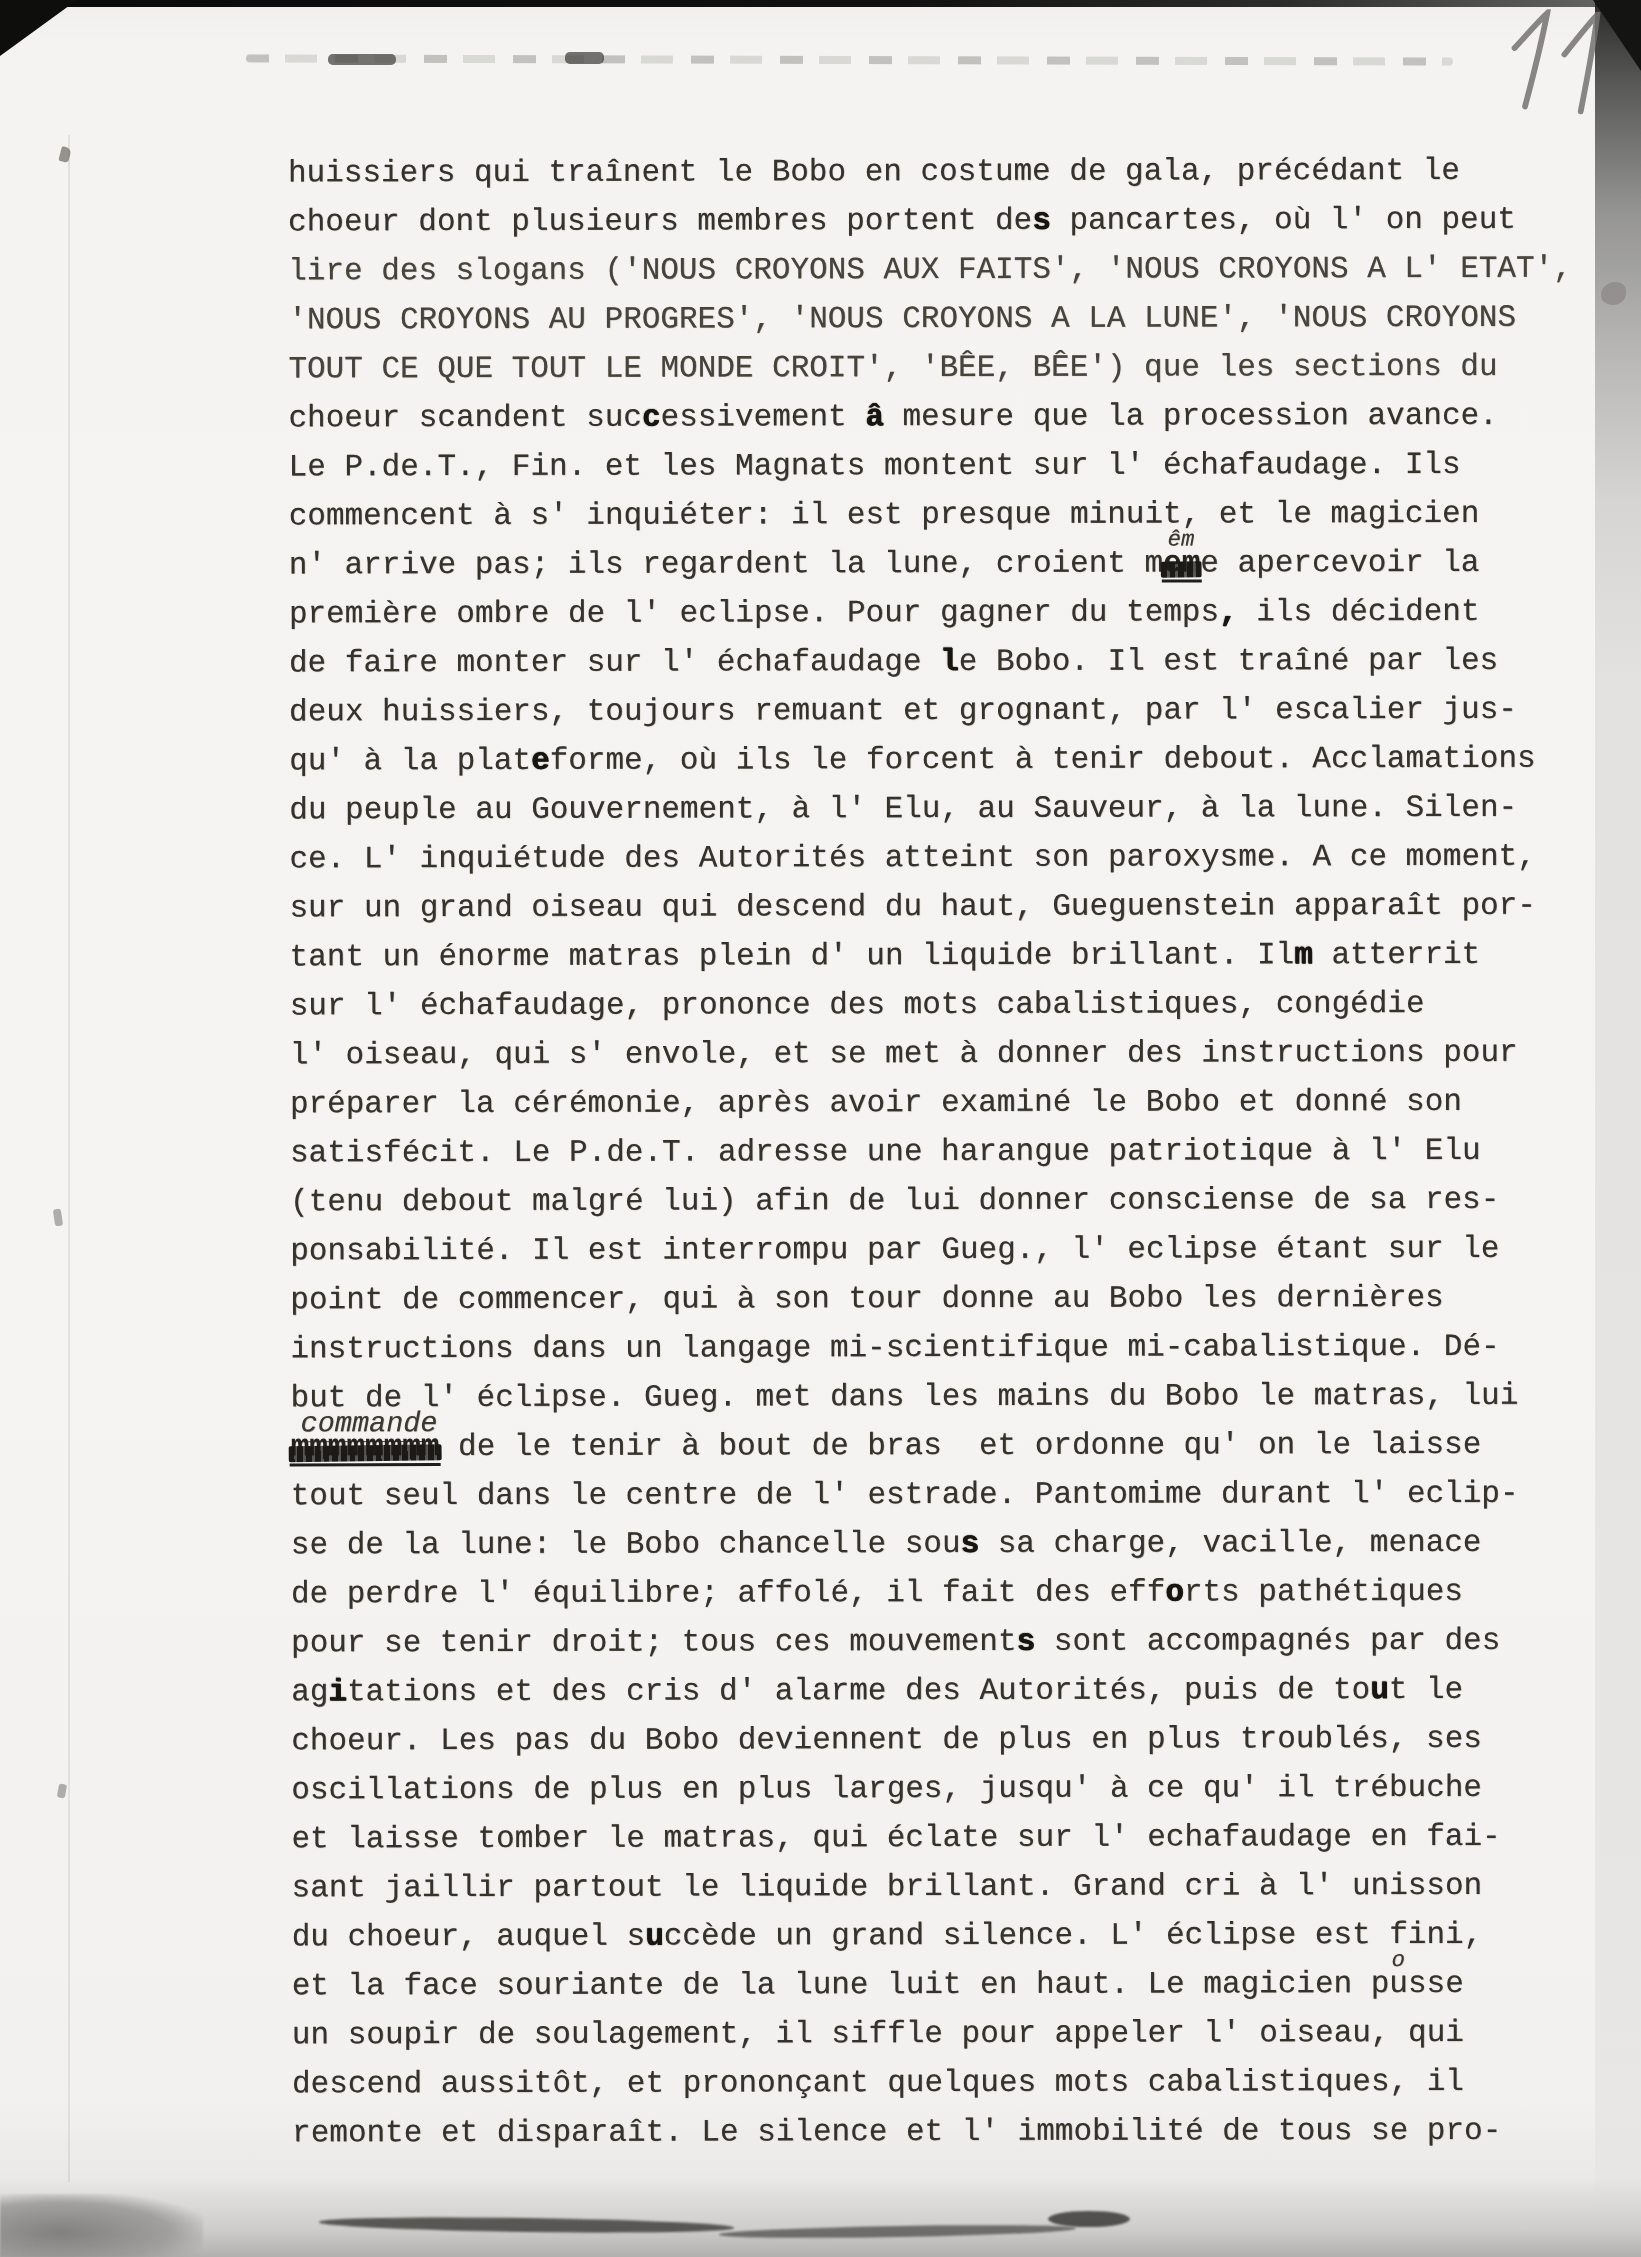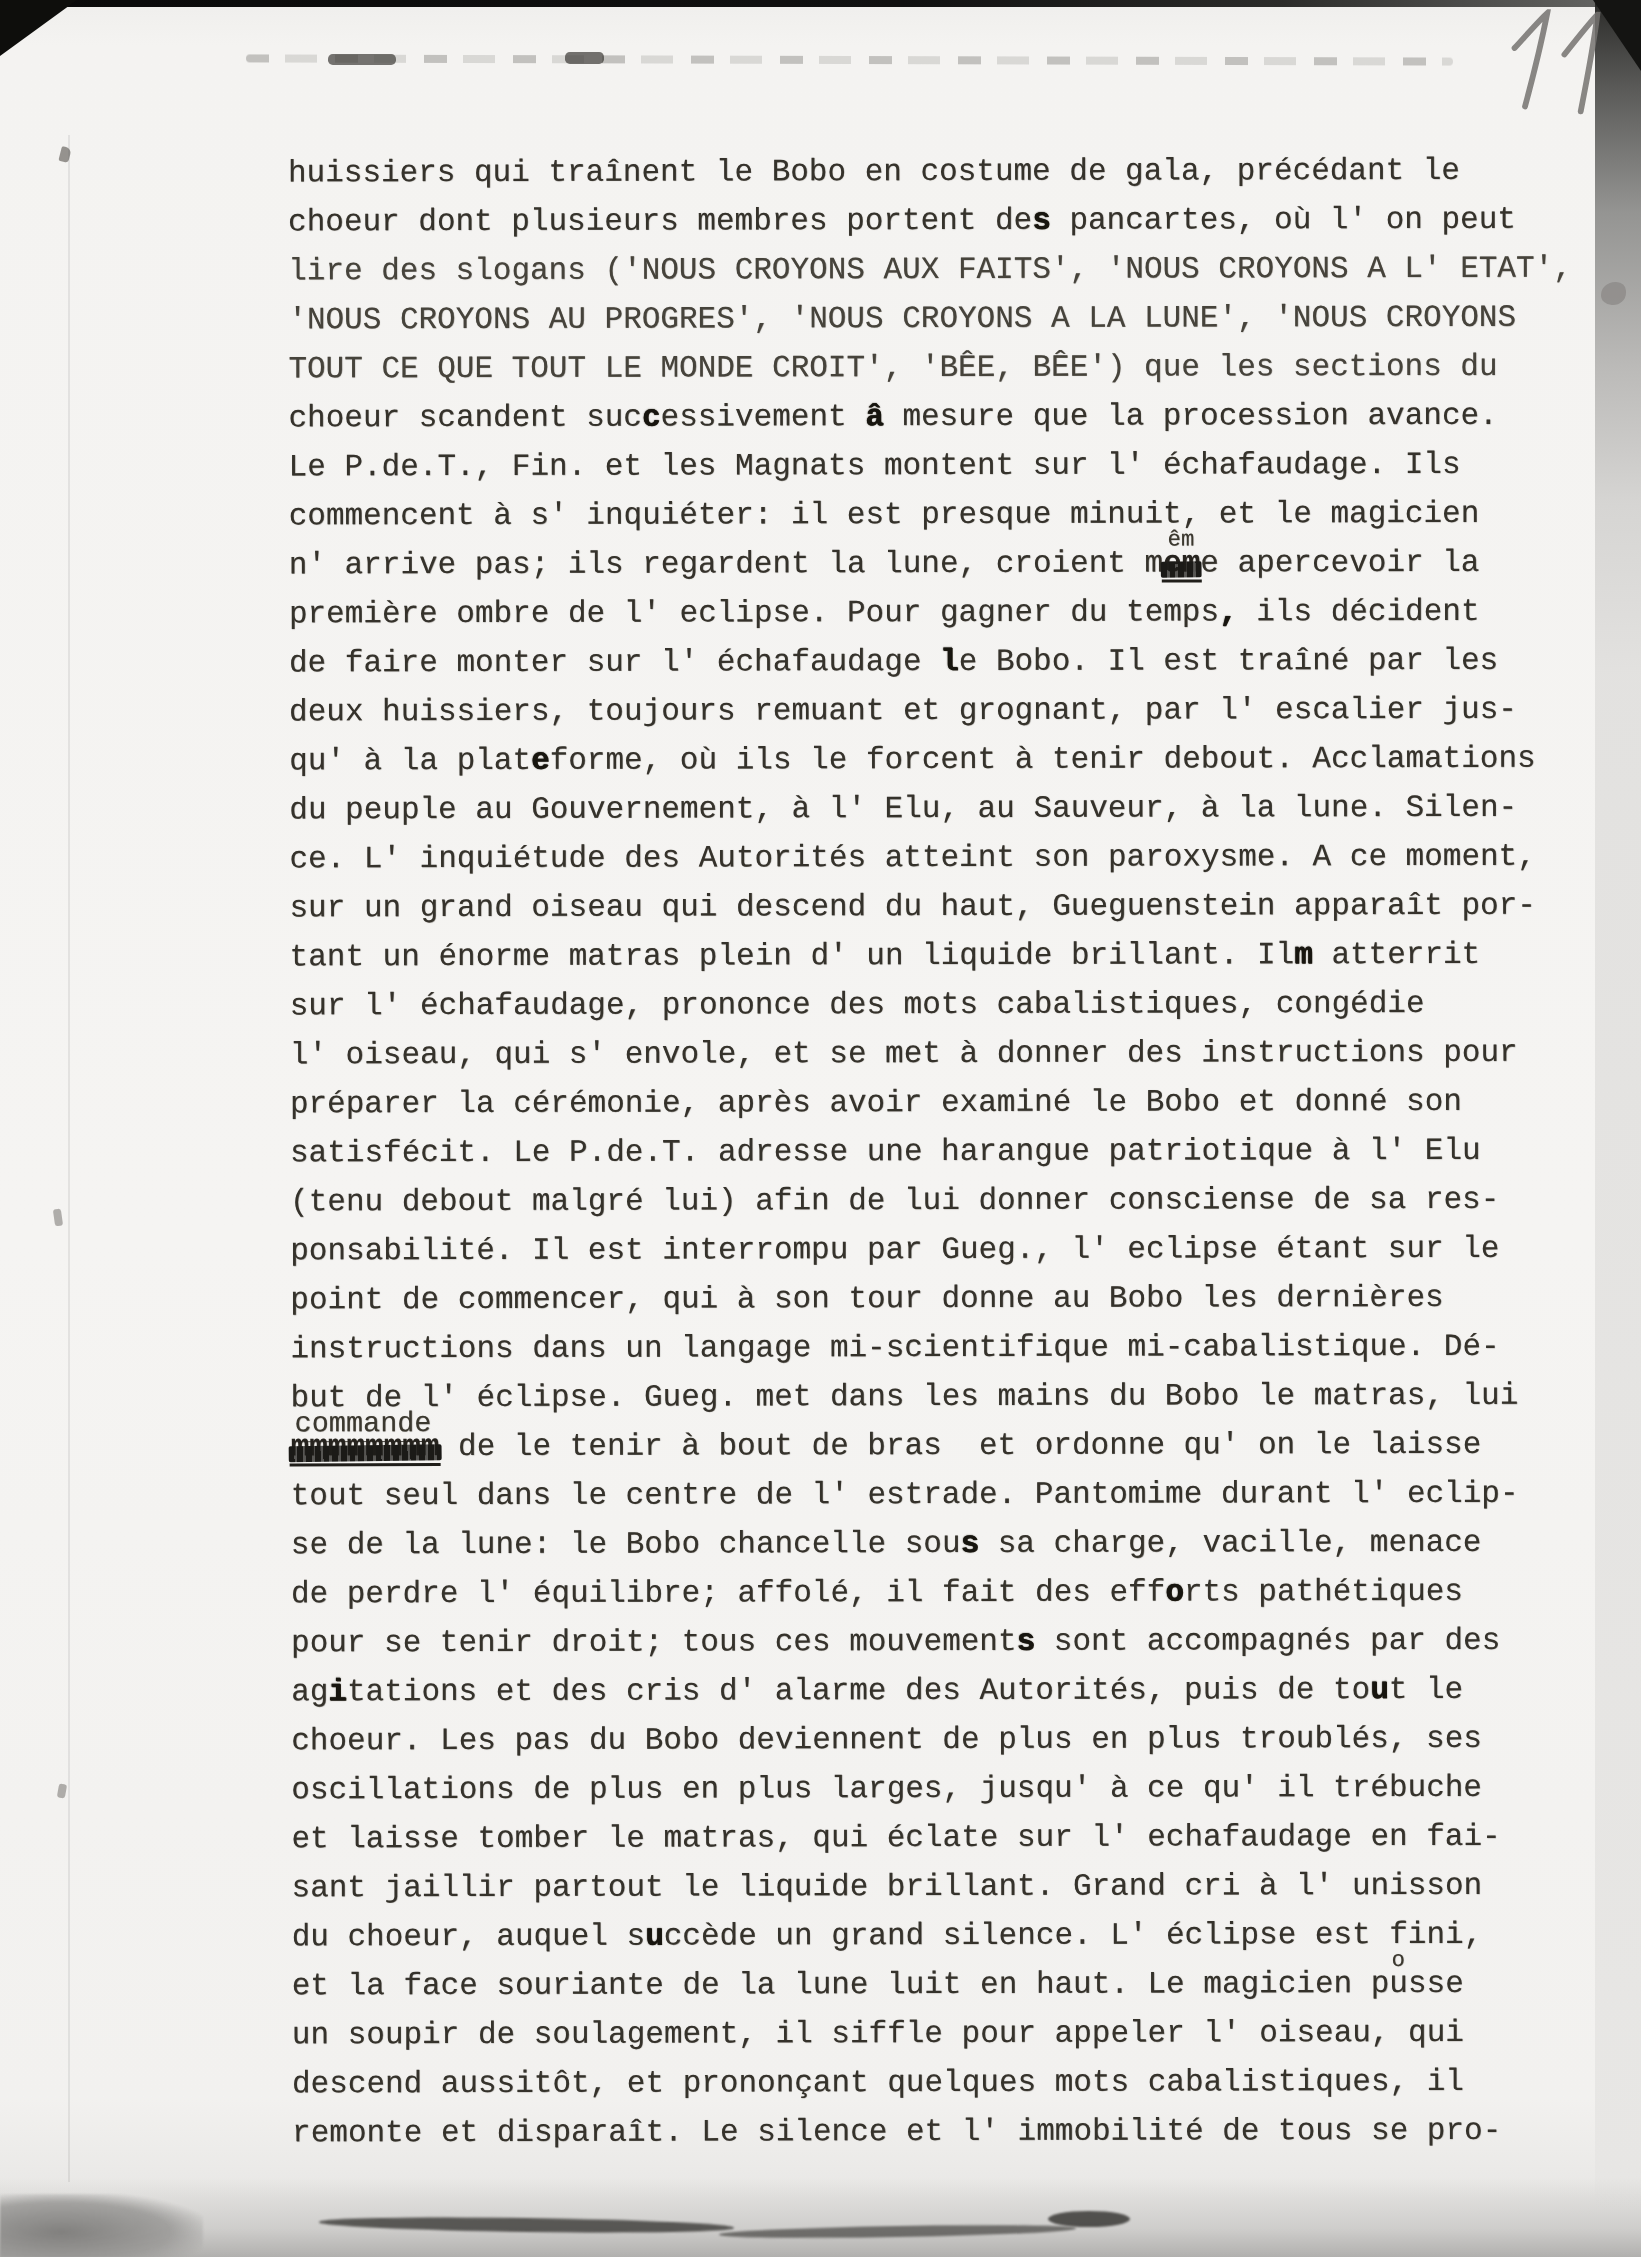--- a/index.html
+++ b/index.html
@@ -31,24 +31,24 @@
     background:repeating-linear-gradient(90deg,#1b1a17 0 5.8px,rgba(27,26,23,0.72) 5.8px 8.7px);
     border-radius:1.9px; transform:rotate(-0.6deg);
   }
   .blackout::after {
     content:""; position:absolute; left:-1px; right:-1px; top:34px; height:2.9px; background:#201e1a;
   }
   
   .rel { position:relative; display:inline-block; }
   .above {
     position:absolute; left:12%; bottom:74%; font-size:0.72em;
-    color:#3b382f; white-space:pre; line-height:1;
+    color:#3b382f; white-space:pre; line-height:1;font-style:italic;
   }
   .above.word {
-    left:4px; bottom:60%; font-size:0.92em;
+    left:10px; bottom:60%; font-size:0.92em;
     border-bottom:1.9px solid rgba(40,38,31,0.85); padding-bottom:1.9px;
   }
   
   .pagenum { position:absolute; left:1508px; top:9.7px; width:106px; height:108px; transform:rotate(3deg); }
   .pagenum svg { display:block; }
   .hidden-data { position:absolute; width:1px; height:1px; overflow:hidden; opacity:0; }
   
   .top-edge {
     position:absolute; left:0; top:0; width:100%; height:6.8px;
     background:linear-gradient(90deg,#0a0a0a 0,#111 55%,#2c2c2a 78%,#6a6a68 100%);

